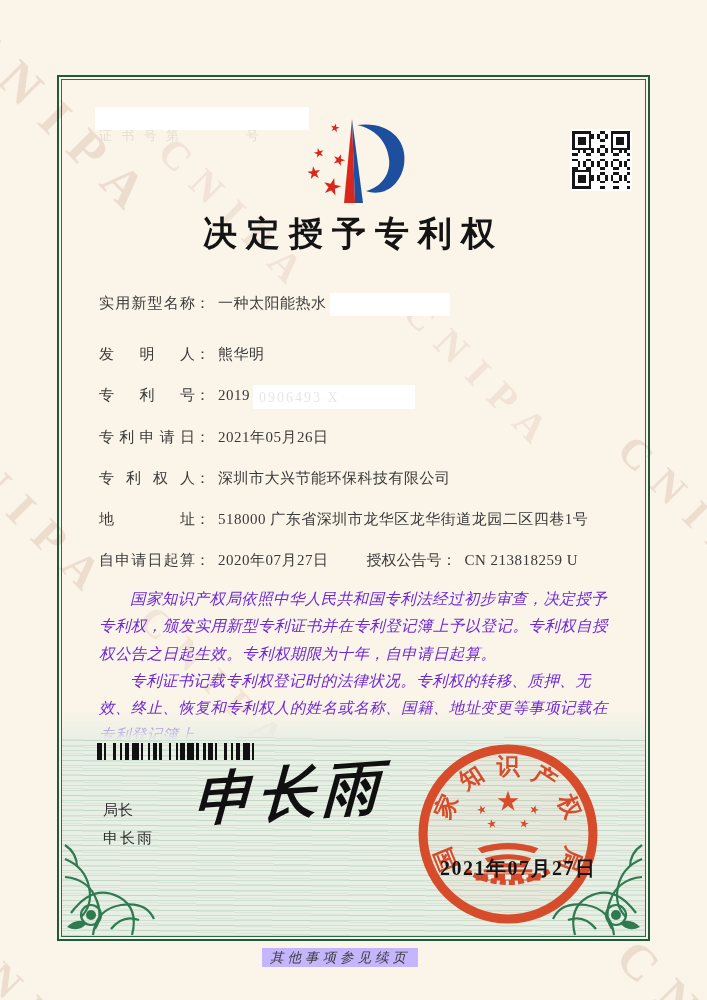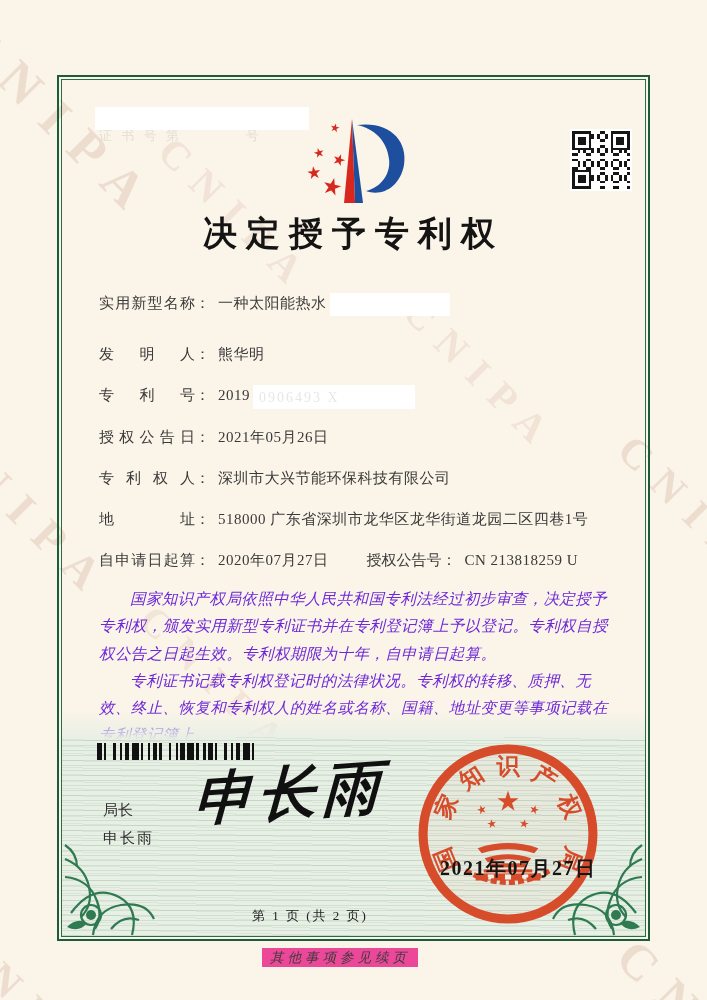--- a/index.html
+++ b/index.html
@@ -85,21 +85,21 @@
     position:absolute;left:378px;top:144px;z-index:3;
     font-size:20px;font-weight:600;color:#151515;letter-spacing:1.5px;white-space:nowrap;
   }
   .pageinfo{position:absolute;left:118px;top:196px;width:260px;text-align:center;font-size:13px;color:#222;z-index:2;letter-spacing:2px;}
   .orn{position:absolute;bottom:-1px;width:94px;height:122px;z-index:2;}
   .orn.l{left:-1px;}
   .orn.r{right:-1px;transform:scaleX(-1);}
   
   .footnote{position:absolute;z-index:2;top:948px;left:0;width:680px;text-align:center;}
   .footnote span{
-    background:#ec4899;padding:2px 8px;font-size:13.5px;font-style:italic;
+    background:#c4b5fd;padding:2px 8px;font-size:13.5px;font-style:italic;
     color:#3c3c3c;letter-spacing:4px;
   }
 </style>
 </head>
 <body>
 
 <div class="wm wm-1">CNIPA</div>
 <div class="wm wm-2">CNIPA</div>
 <div class="wm wm-3">CNIPA</div>
 <div class="wm wm-4">CNIPA</div>
@@ -579,21 +579,21 @@
     <div class="frow first">
       <span class="flabel">实用新型名称</span><span class="fcolon">：</span><span class="fvalue">一种太阳能热水</span><span class="redact name"></span>
     </div>
     <div class="frow">
       <span class="flabel">发明人</span><span class="fcolon">：</span><span class="fvalue">熊华明</span>
     </div>
     <div class="frow">
       <span class="flabel">专利号</span><span class="fcolon">：</span><span class="fvalue">2019</span><span class="redact pno"><span class="faint-in-box">0906493 X</span></span>
     </div>
     <div class="frow">
-      <span class="flabel">授权公告日</span><span class="fcolon">：</span><span class="fvalue">2021年05月26日</span>
+      <span class="flabel">专利申请日</span><span class="fcolon">：</span><span class="fvalue">2021年05月26日</span>
     </div>
     <div class="frow">
       <span class="flabel">专利权人</span><span class="fcolon">：</span><span class="fvalue">深圳市大兴节能环保科技有限公司</span>
     </div>
     <div class="frow">
       <span class="flabel">地址</span><span class="fcolon">：</span><span class="fvalue">518000  广东省深圳市龙华区龙华街道龙园二区四巷1号</span>
     </div>
     <div class="frow">
       <span class="flabel">自申请日起算</span><span class="fcolon">：</span><span class="fvalue">2020年07月27日</span><span class="pair2"><span>授权公告号</span><span class="fcolon">：</span><span class="fvalue">CN 213818259 U</span></span>
     </div>
@@ -694,21 +694,20 @@
         <rect x="66" y="125" width="48" height="3"></rect>
         <rect x="58" y="129" width="64" height="7"></rect>
         <rect x="70" y="130" width="6" height="5" fill="#eef2ea"></rect>
         <rect x="87" y="130" width="6" height="5" fill="#eef2ea"></rect>
         <rect x="104" y="130" width="6" height="5" fill="#eef2ea"></rect>
         <path d="M48,126 Q90,150 132,126" fill="none" stroke="#d6411f" stroke-width="5" stroke-dasharray="6 3"></path>
       </g>
     </svg>
     <div class="seal-date">2021年07月27日</div>
 
-    <div class="pageinfo">第 1 页 (共 2 页)</div>
 
     <svg class="orn l" viewBox="0 0 94 122" aria-hidden="true">
       <g fill="none" stroke="#2f7a50" stroke-width="2.2">
         <path d="M4,30 q12,8 12,22"></path>
         <path d="M4,44 q20,8 24,28 q4,18 -8,30"></path>
         <path d="M4,62 q24,2 32,24 q6,16 -2,28"></path>
         <path d="M10,98 q22,-30 48,-16 q20,11 13,38"></path>
         <path d="M32,120 q3,-26 28,-30 q25,-4 33,14"></path>
         <path d="M50,114 q12,-15 28,-9"></path>
         <circle cx="30" cy="100" r="10"></circle>

